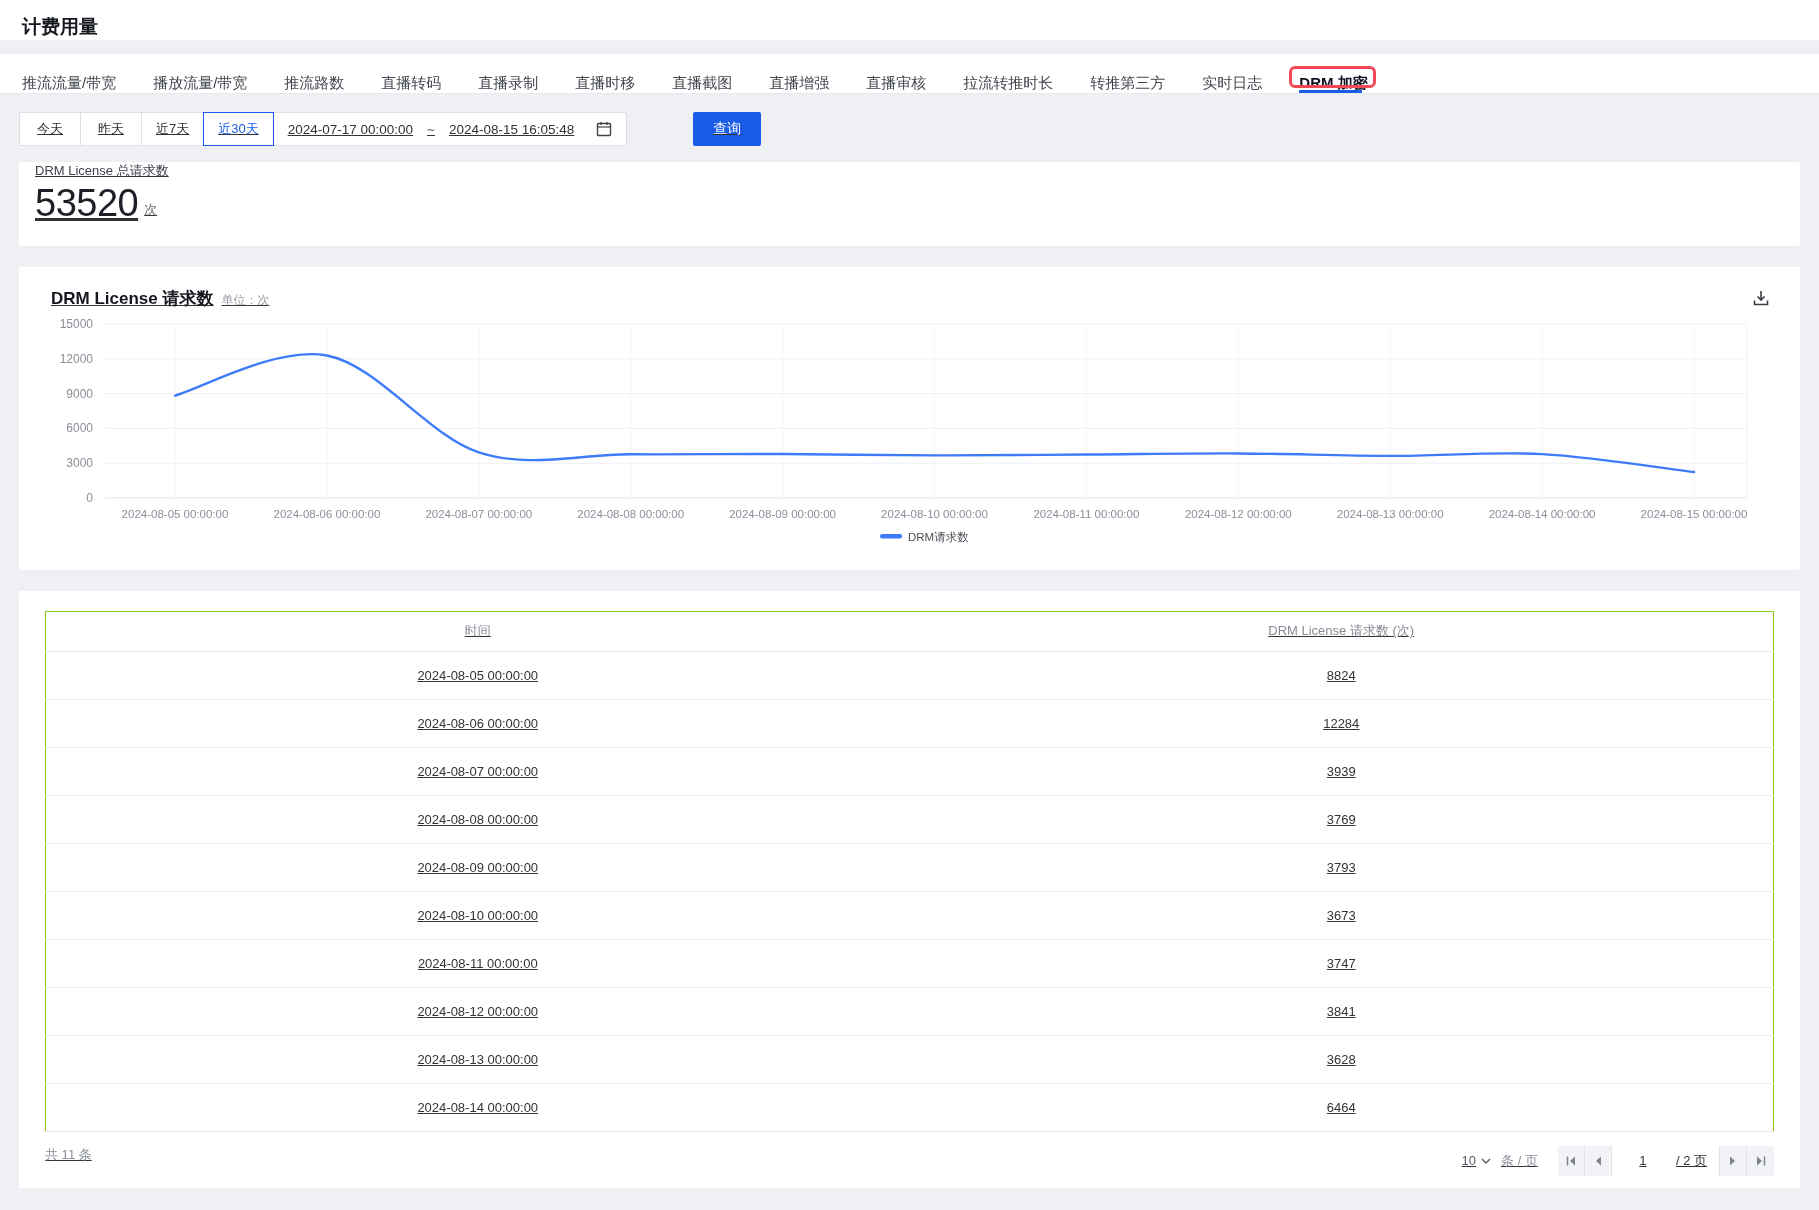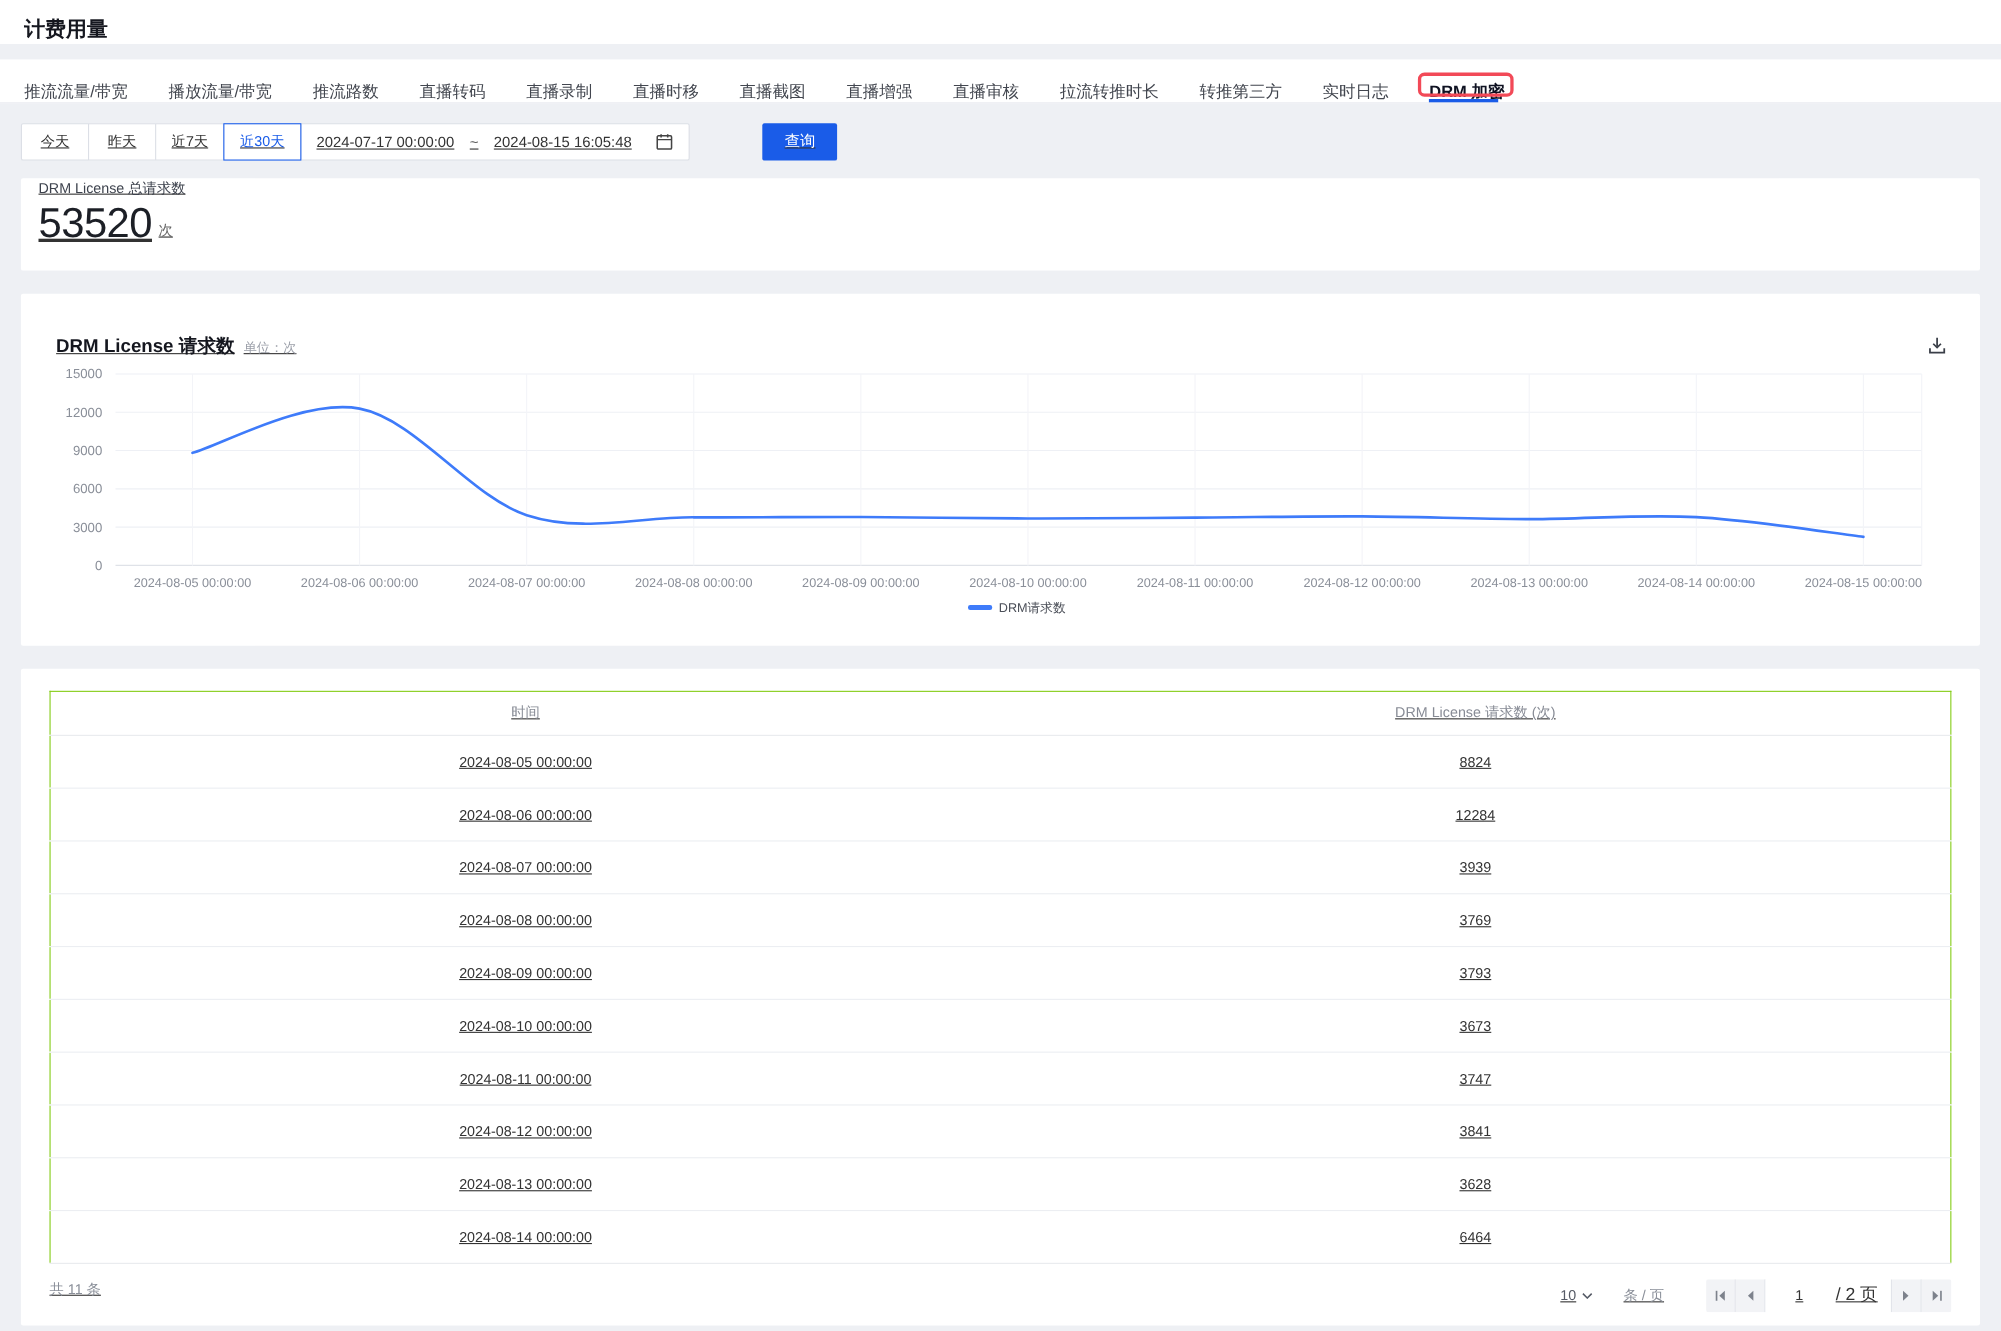--- a/index.html
+++ b/index.html
@@ -30,44 +30,44 @@
   .cal-icon { margin-left:8px; display:flex; cursor:pointer; }
   .query-btn { margin-left:66px; width:68px; height:34px; background:#1a5ce8; color:#fff; border:none;
     border-radius:2px; font-size:14px; cursor:pointer; font-family:inherit; }
   
   .card { background:#fff; border-radius:2px; }
   .summary-card { padding:0 16px 22px; margin-bottom:21px; }
   .summary-label { font-size:13px; color:#3d424d; }
   .summary-value-row { display:flex; align-items:flex-end; margin-top:4px; }
   .summary-value { font-size:38px; color:#1c1f26; line-height:1.05; letter-spacing:-0.5px; }
   .summary-unit { font-size:13px; color:#666; margin-left:6px; padding-bottom:5px; }
-  .chart-card { padding:36px 16px 8px; margin-bottom:21px; }
+  .chart-card { padding:20px 16px 8px; margin-bottom:21px; }
   .chart-head { display:flex; align-items:baseline; padding:0 14px 0 16px; }
   .chart-title { font-size:17px; font-weight:bold; color:#15171f; }
   .chart-unit { font-size:12px; color:#9a9ea8; margin-left:8px; }
   .dl-icon { margin-left:auto; cursor:pointer; display:flex; align-self:center; }
   
   .table-card { padding:20px 26px 12px; min-height:572px; }
   table { width:100%; border-collapse:collapse; border:1px solid #84cc16; }
   th { height:40px; font-size:13px; font-weight:normal; color:#878b95; text-align:center; border-bottom:1px solid #e8eaee; }
   td { height:48px; font-size:13px; color:#333; text-align:center; border-bottom:1px solid #eceef2; }
   tr:last-child td { border-bottom:1px solid #e8eaee; }
   th, td { width:50%; }
   
   .table-footer { display:flex; align-items:flex-start; margin-top:14px; }
   .total-text { font-size:13px; color:#8a8f99; }
-  .pager { margin-left:auto; display:flex; align-items:center; gap:28px; }
+  .pager { margin-left:auto; display:flex; align-items:center; gap:10px; }
   .page-size { display:flex; align-items:center; gap:5px; font-size:13px; color:#565b66; cursor:pointer; }
   .per-page { color:#8a8f99; font-size:13px; }
   .pager-group { display:flex; height:30px; border-radius:2px; overflow:hidden; margin-left:10px; }
   .pg-btn { width:27px; background:#f2f3f6; border-right:1px solid #e2e4ea; display:flex; align-items:center;
     justify-content:center; cursor:pointer; }
   .pg-mid { background:#fff; display:flex; align-items:center; border-right:1px solid #e2e4ea; }
   .pg-input { width:62px; text-align:center; font-size:13px; color:#333; }
-  .pg-total { font-size:16px; color:#333; padding:0 12px 0 2px; white-space:nowrap; }
+  .pg-total { font-size:13px; color:#333; padding:0 12px 0 2px; white-space:nowrap; }
   .pg-btn:last-child { border-right:none; }
   svg text { font-family:"Liberation Sans","DejaVu Sans",sans-serif; }
 </style>
 </head>
 <body>
 
 <div class="topband">
   <div class="page-title">计费用量</div>
 </div>
 

